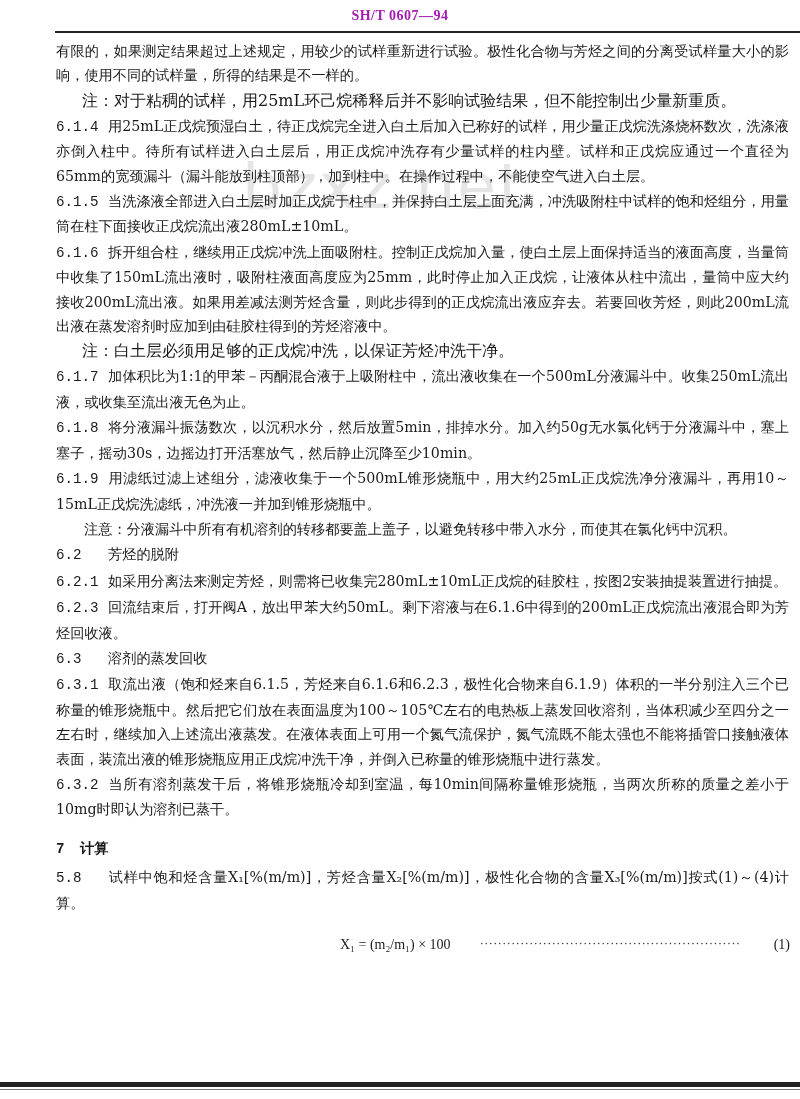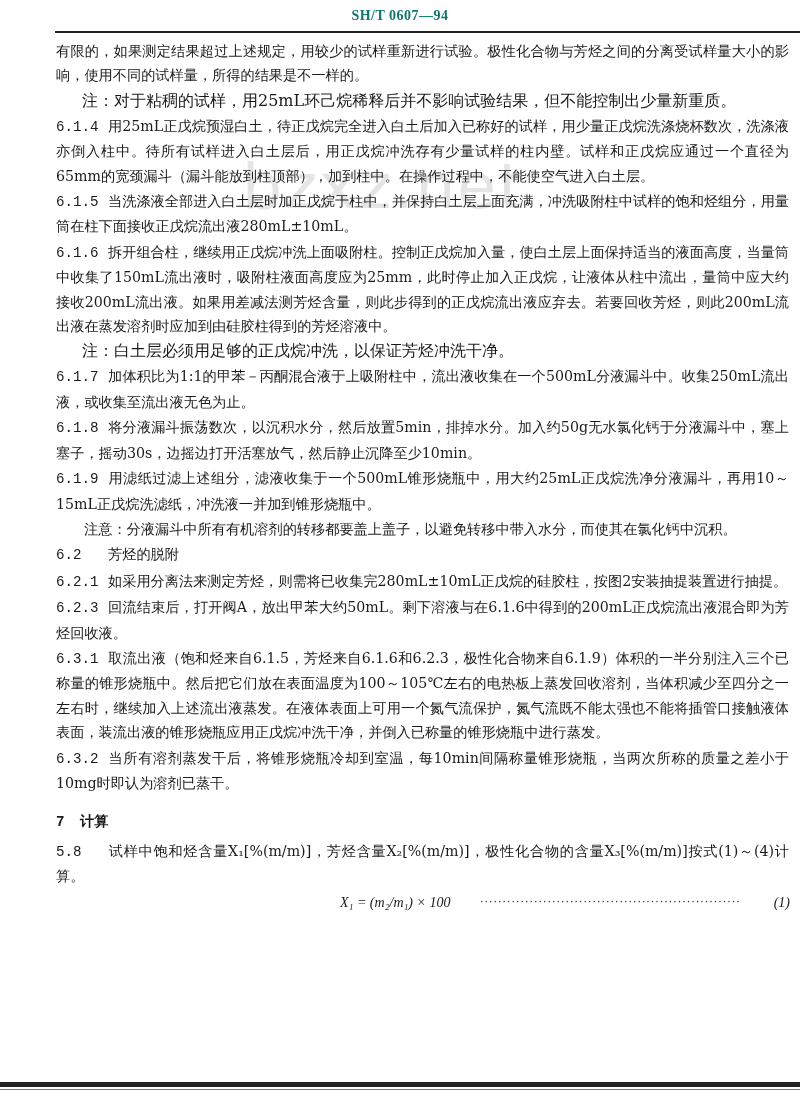--- a/index.html
+++ b/index.html
@@ -7,21 +7,21 @@
       width: 800px; height: 1099px; position: relative; overflow: hidden;
       font-family: "DejaVu Serif", "Liberation Serif", serif;
       color: #1a1a1a;
     }
     .page-header {
       position: absolute; top: 0; left: 0; width: 800px; height: 40px;
     }
     .header-title {
       position: absolute; top: 8px; left: 0; width: 800px; text-align: center;
       font-family: "Liberation Serif", serif; font-weight: bold; font-size: 14px;
-      letter-spacing: 0.5px; color: #0f766e;
+      letter-spacing: 0.5px; color: #a21caf;
     }
     .header-rule {
       position: absolute; top: 31px; left: 55px; width: 745px; height: 2px;
       background: #222;
     }
     .watermark {
       position: absolute; top: 150px; left: 242px;
       font-family: "DejaVu Sans", sans-serif; font-weight: normal;
       font-size: 63px; color: rgba(180,180,180,0.35); letter-spacing: 2px;
       pointer-events: none; z-index: 0;
@@ -30,21 +30,21 @@
       position: absolute; top: 38px; left: 55px; width: 735px;
       font-size: 14.2px; line-height: 24.4px; z-index: 1;
     }
     .p { margin: 1px; text-align: justify; text-align-last: left; }
     .clause-num { display: inline-block; min-width: 44px; margin-right: 8px; font-family: Liberation Mono, monospace; }
     .note { font-size: 16px; padding-left: 26px; line-height: 24px; }
     .indent { text-indent: 28px; }
     .heading { font-family: "DejaVu Sans", sans-serif; }
     .heading-bold { font-weight: bold; font-family: "DejaVu Sans", sans-serif; margin-top: 14px; margin-bottom: 4px; }
     .formula {
-      position: relative; height: 28px; margin-top: 2px; font-style: italic;
+      position: relative; height: 28px; margin-top: 18px;
     }
     .formula-expr {
       position: absolute; left: 285px; top: 0; font-family: "Liberation Serif", serif; font-size: 14px;
     }
     .formula-dots {
       position: absolute; left: 425px; top: 0; width: 260px; overflow: hidden; white-space: nowrap;
       font-size: 11px; color: #333; letter-spacing: 1px;
     }
     .formula-num {
       position: absolute; right: 0; top: 0; font-family: "Liberation Serif", serif; font-size: 14px;
@@ -73,20 +73,21 @@
     <p class="p"><span class="clause-num">6.1.5</span><span>当洗涤液全部进入白土层时加正戊烷于柱中，并保持白土层上面充满，冲洗吸附柱中试样的饱和烃组分，用量筒在柱下面接收正戊烷流出液280mL±10mL。</span></p>
     <p class="p"><span class="clause-num">6.1.6</span><span>拆开组合柱，继续用正戊烷冲洗上面吸附柱。控制正戊烷加入量，使白土层上面保持适当的液面高度，当量筒中收集了150mL流出液时，吸附柱液面高度应为25mm，此时停止加入正戊烷，让液体从柱中流出，量筒中应大约接收200mL流出液。如果用差减法测芳烃含量，则此步得到的正戊烷流出液应弃去。若要回收芳烃，则此200mL流出液在蒸发溶剂时应加到由硅胶柱得到的芳烃溶液中。</span></p>
     <p class="p note">注：白土层必须用足够的正戊烷冲洗，以保证芳烃冲洗干净。</p>
     <p class="p"><span class="clause-num">6.1.7</span><span>加体积比为1:1的甲苯－丙酮混合液于上吸附柱中，流出液收集在一个500mL分液漏斗中。收集250mL流出液，或收集至流出液无色为止。</span></p>
     <p class="p"><span class="clause-num">6.1.8</span><span>将分液漏斗振荡数次，以沉积水分，然后放置5min，排掉水分。加入约50g无水氯化钙于分液漏斗中，塞上塞子，摇动30s，边摇边打开活塞放气，然后静止沉降至少10min。</span></p>
     <p class="p"><span class="clause-num">6.1.9</span><span>用滤纸过滤上述组分，滤液收集于一个500mL锥形烧瓶中，用大约25mL正戊烷洗净分液漏斗，再用10～15mL正戊烷洗滤纸，冲洗液一并加到锥形烧瓶中。</span></p>
     <p class="p indent">注意：分液漏斗中所有有机溶剂的转移都要盖上盖子，以避免转移中带入水分，而使其在氯化钙中沉积。</p>
     <p class="p heading"><span class="clause-num">6.2</span><span>芳烃的脱附</span></p>
     <p class="p"><span class="clause-num">6.2.1</span><span>如采用分离法来测定芳烃，则需将已收集完280mL±10mL正戊烷的硅胶柱，按图2安装抽提装置进行抽提。</span></p>
     <p class="p"><span class="clause-num">6.2.3</span><span>回流结束后，打开阀A，放出甲苯大约50mL。剩下溶液与在6.1.6中得到的200mL正戊烷流出液混合即为芳烃回收液。</span></p>
+    <p class="p heading"><span class="clause-num">6.3</span><span>溶剂的蒸发回收</span></p>
     <p class="p"><span class="clause-num">6.3.1</span><span>取流出液（饱和烃来自6.1.5，芳烃来自6.1.6和6.2.3，极性化合物来自6.1.9）体积的一半分别注入三个已称量的锥形烧瓶中。然后把它们放在表面温度为100～105℃左右的电热板上蒸发回收溶剂，当体积减少至四分之一左右时，继续加入上述流出液蒸发。在液体表面上可用一个氮气流保护，氮气流既不能太强也不能将插管口接触液体表面，装流出液的锥形烧瓶应用正戊烷冲洗干净，并倒入已称量的锥形烧瓶中进行蒸发。</span></p>
     <p class="p"><span class="clause-num">6.3.2</span><span>当所有溶剂蒸发干后，将锥形烧瓶冷却到室温，每10min间隔称量锥形烧瓶，当两次所称的质量之差小于10mg时即认为溶剂已蒸干。</span></p>
     <p class="p heading-bold"><span class="clause-num" style="min-width: 16px;">7</span><span>计算</span></p>
     <p class="p"><span class="clause-num">5.8</span><span>试样中饱和烃含量X₁[%(m/m)]，芳烃含量X₂[%(m/m)]，极性化合物的含量X₃[%(m/m)]按式(1)～(4)计算。</span></p>
     <div class="formula">
       <span class="formula-expr">X₁ = (m₂/m₁) × 100</span>
       <span class="formula-dots">··························································································</span>
       <span class="formula-num">(1)</span>
     </div>
   </div>

